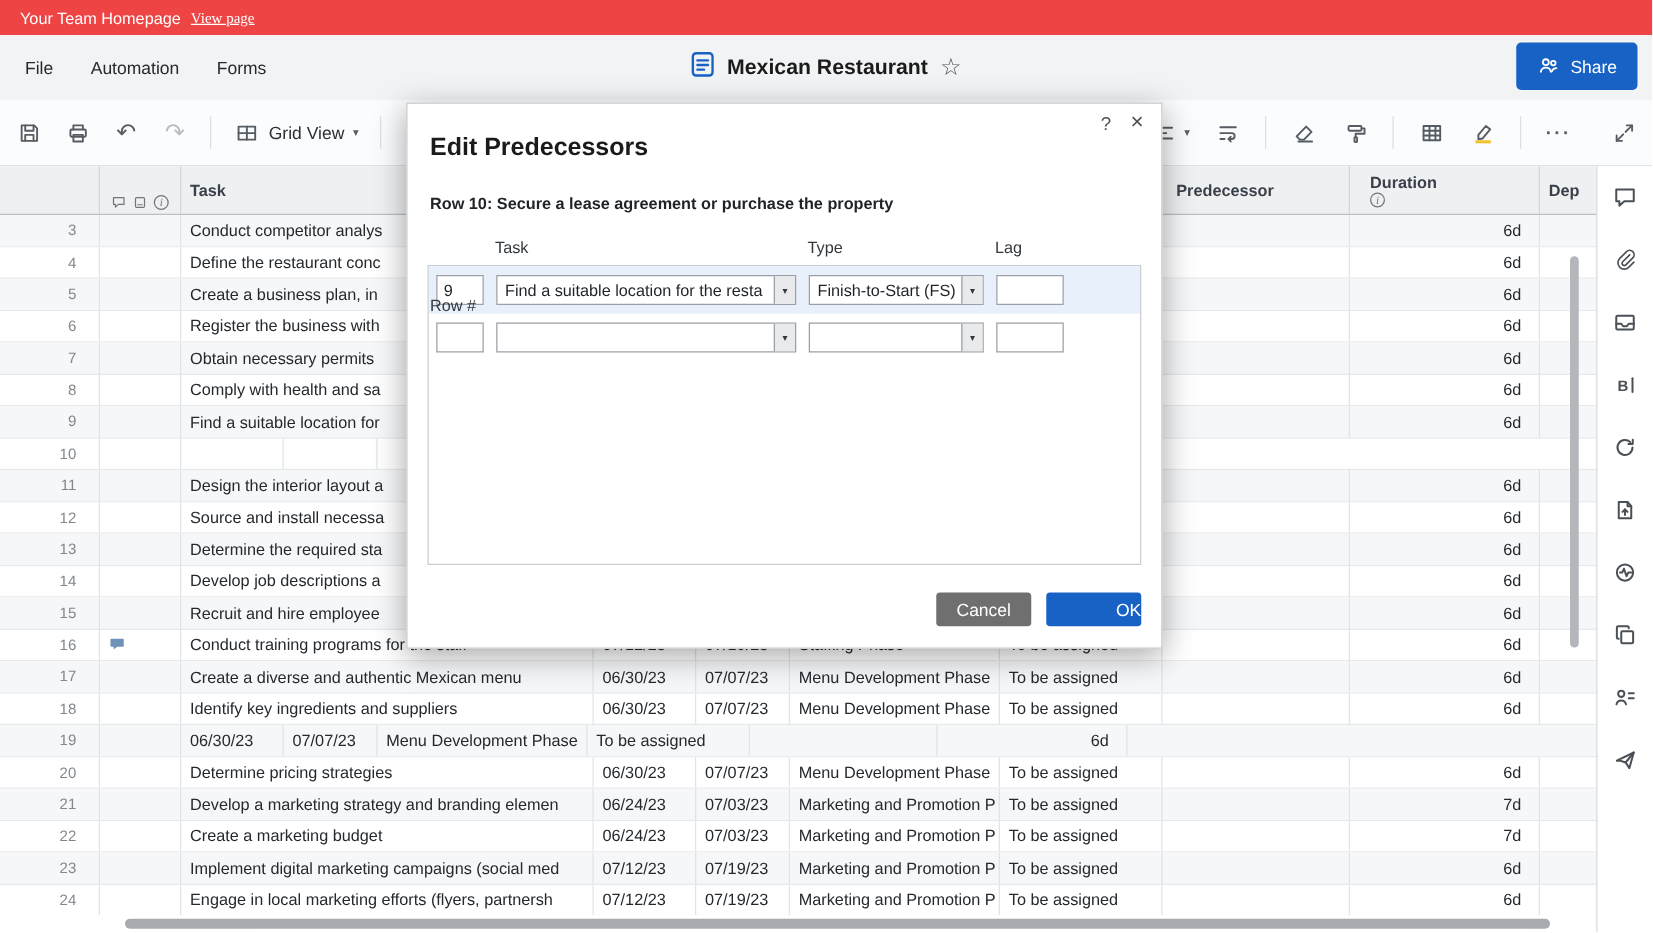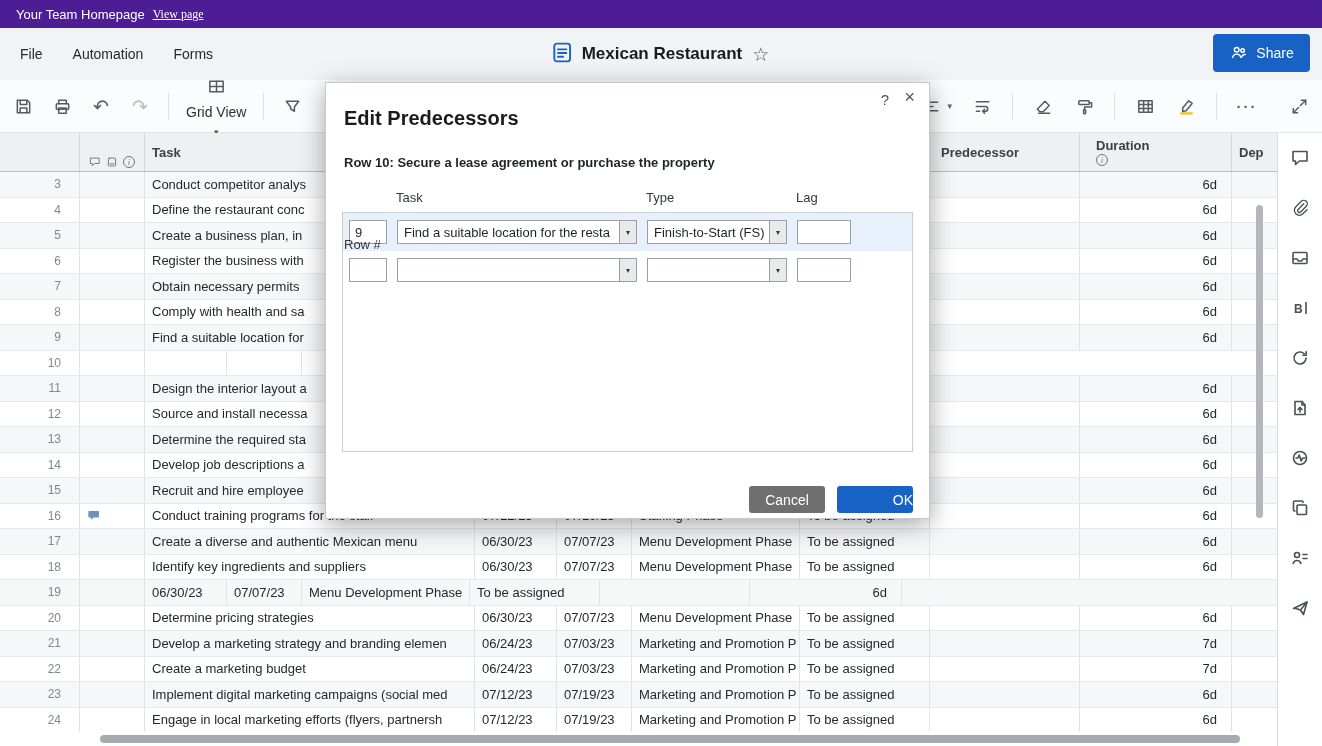--- a/index.html
+++ b/index.html
@@ -1,21 +1,21 @@
 <!DOCTYPE html>
 <html><head>
 <meta charset="utf-8">
 <style>
   * { box-sizing: border-box; margin: 0; padding: 0; }
   html,body { width:1322px; height:746px; overflow:hidden; }
   body { font-family:"Liberation Sans","DejaVu Sans",sans-serif; background:#fff; }
   .app { position:relative; width:1322px; height:746px; background:#fff; overflow:hidden; }
 
   
-  .topbar { position:absolute; top:0; left:0; width:100%; height:28px; background:#4c1d95;
+  .topbar { position:absolute; top:0; left:0; width:100%; height:28px; background:#ef4444;
             display:flex; align-items:center; padding-left:16px; gap:8px; }
   .topbar span { color:#fff; font-size:13px; }
   .topbar a { color:#fff; font-size:12px; text-decoration:underline; cursor:pointer;font-family:Liberation Serif, serif; }
 
   
   .menubar { position:absolute; top:28px; left:0; width:100%; height:52px; background:#f1f3f5;
              display:flex; align-items:center; }
   .menu-items { display:flex; gap:30px; padding-left:20px; font-size:14px; color:#26292c; }
   .menu-items span { cursor:pointer; }
   .title-group { position:absolute; left:50%; transform:translateX(-50%); display:flex;
@@ -30,21 +30,21 @@
   .toolbar { position:absolute; top:80px; left:0; width:100%; height:53px; background:#fbfcfd;
              border-bottom:1px solid #dfe3e6; display:flex; align-items:center; }
   .tb-left { display:flex; align-items:center; gap:17px; padding-left:12px; }
   .tb-right { position:absolute; right:64px; display:flex; align-items:center; gap:19px; }
   .tb-ico { width:22px; height:22px; display:flex; align-items:center; justify-content:center;
             cursor:pointer; color:#565c63; }
   .tb-ico svg { stroke:#565c63; }
   .tb-ico.disabled, .tb-ico.disabled span { color:#b7bcc1; }
   .tb-divider { width:1px; height:26px; background:#dcdfe2; }
   .undo-glyph { font-size:19px; line-height:1; }
-  .gridview { display:flex; align-items:center; gap:7px; cursor:pointer; font-size:14px; color:#2c3034;flex-direction:column; }
+  .gridview { display:flex; align-items:center; gap:7px; cursor:pointer; font-size:14px; color:#2c3034; }
   .chev { font-size:9px; color:#565c63; }
   .more-dots { font-size:15px; letter-spacing:2px; font-weight:bold; color:#565c63; }
   .expand-ico { position:absolute; right:12px; }
 
   
   .gridwrap { position:absolute; top:133px; left:0; width:1277px; bottom:0; background:#fff; }
   .grid-header { display:flex; height:39px; background:#eef0f2; border-bottom:1px solid #b9bfc5; }
   .gh { display:flex; align-items:center; font-size:13px; font-weight:bold; color:#394048;
         border-right:1px solid #d3d7db; height:100%; padding-left:7px; }
   .gh.icons { align-items:flex-end; padding-bottom:3px; gap:5px; padding-left:9px; }
@@ -95,21 +95,21 @@
                padding:0 5px; font-family:inherit; color:#1f2327; }
   .in-rownum { width:38px; margin-left:6px; }
   .in-lag { width:54px; margin-left:10px; }
   .sel { height:24px; border:1px solid #9aa0a6; background:#fff; display:flex; margin-left:10px;
          cursor:pointer; }
   .sel-task { width:240px; } .sel-type { width:140px; }
   .sel-text { flex:1; font-size:13px; color:#1f2327; padding:4px 6px 0 6px; white-space:nowrap;
               overflow:hidden; }
   .sel-btn { width:17px; border-left:1px solid #9aa0a6; background:#e9eaec; display:flex;
              align-items:center; justify-content:center; font-size:8px; color:#33383d; }
-  .dlg-actions { position:absolute; bottom:5px; right:16px; display:flex; gap:12px; }
+  .dlg-actions { position:absolute; bottom:17px; right:16px; display:flex; gap:12px; }
   .btn { width:76px; height:27px; border:none; border-radius:3px; color:#fff; font-size:14px;
          cursor:pointer; font-family:inherit; }
   .btn-cancel { background:#6f6f6f; }
   .btn-ok { background:#1862c6;text-align:right; }
 
   svg.lineico { fill:none; stroke-width:1.6; stroke-linecap:round; stroke-linejoin:round; }
 </style>
 </head>
 <body>
 

